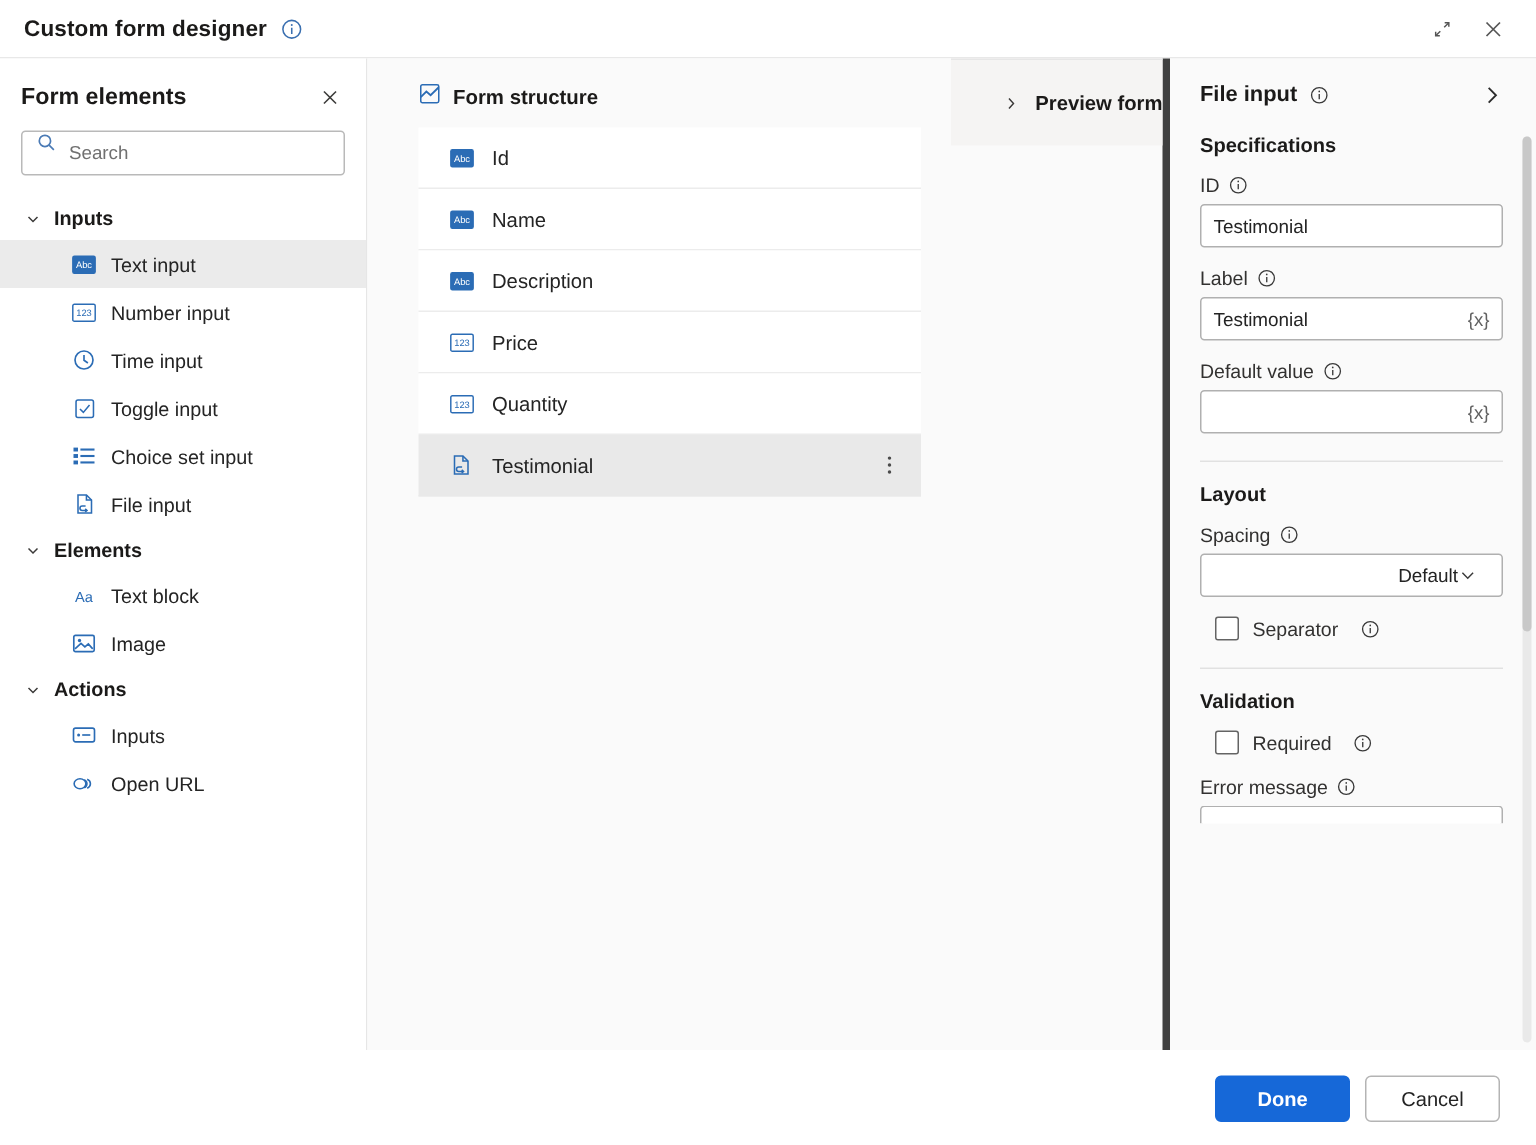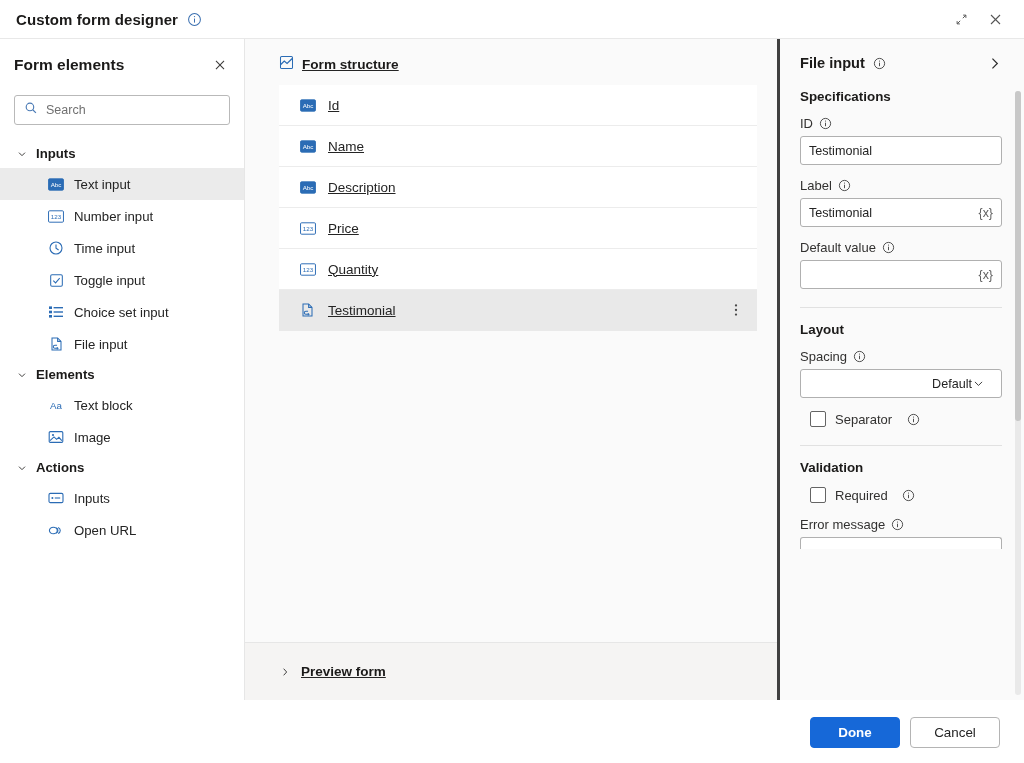--- a/index.html
+++ b/index.html
@@ -45,23 +45,22 @@
   }
   .sidebar-head {
     display: flex; align-items: center; justify-content: space-between;
     padding: 16px 14px 10px 14px;
   }
   .sidebar-title { font-size: 15.5px; font-weight: 600; color: #1b1a19; }
   .close-x { color:#3b3a39; width:20px;height:20px; display:flex;align-items:center;justify-content:center; cursor:default;}
   .search-wrap { padding: 2px 14px 14px 14px; }
   .search-box {
     height: 30px; border: 1px solid #b9b9b9; border-radius: 3px;
-    display: flex; align-items: center; gap: 8px; padding: 0 9px;
+    display: flex; gap: 8px; padding: 0 9px;
     background: #fff;
-    margin-top: 8px;
   }
   .search-box svg { color:#4a7ab5; flex:0 0 auto; }
   .search-input {
     border: 0; outline: 0; font-size: 12.5px; color: #242424;
     font-family: "Liberation Sans", sans-serif; background: transparent;
     width: 100%; height: 100%;
   }
   .search-input::placeholder { color: #707070; }
 
   .group-header {
@@ -75,24 +74,23 @@
     display: flex; align-items: center; gap: 10px;
     padding: 6px 14px 6px 48px;
     font-size: 13.2px; color: #242424; cursor: default;
     min-height: 32px;
   }
   .nav-item.selected { background: #ebebeb; }
   .nav-icon { width:16px;height:16px;display:flex;align-items:center;justify-content:flex-end;flex:0 0 16px;color:#2b6cb5;}
 
   
   .center {
-    flex: 1 1 auto; display: flex; flex-direction: column;
+    flex: 1 1 auto; display: flex; flex-direction: row;
     background: #fafafa; min-width: 0;
-    border-right: 3px solid #404040;
-    text-decoration: underline;
+    border-right: 5px solid #404040;
   }
   .center-scroll { flex: 1 1 auto; overflow: hidden; padding: 0 0 0 0; background:#fafafa;}
   .structure-head {
     display: flex; align-items: center; gap: 8px;
     padding: 16px 0 12px 34px;
     font-size: 13.6px; font-weight: 600; color: #1b1a19;
   }
   .struct-list { padding: 0 20px 0 34px; }
   .struct-row {
     display: flex; align-items: center; gap: 12px;

